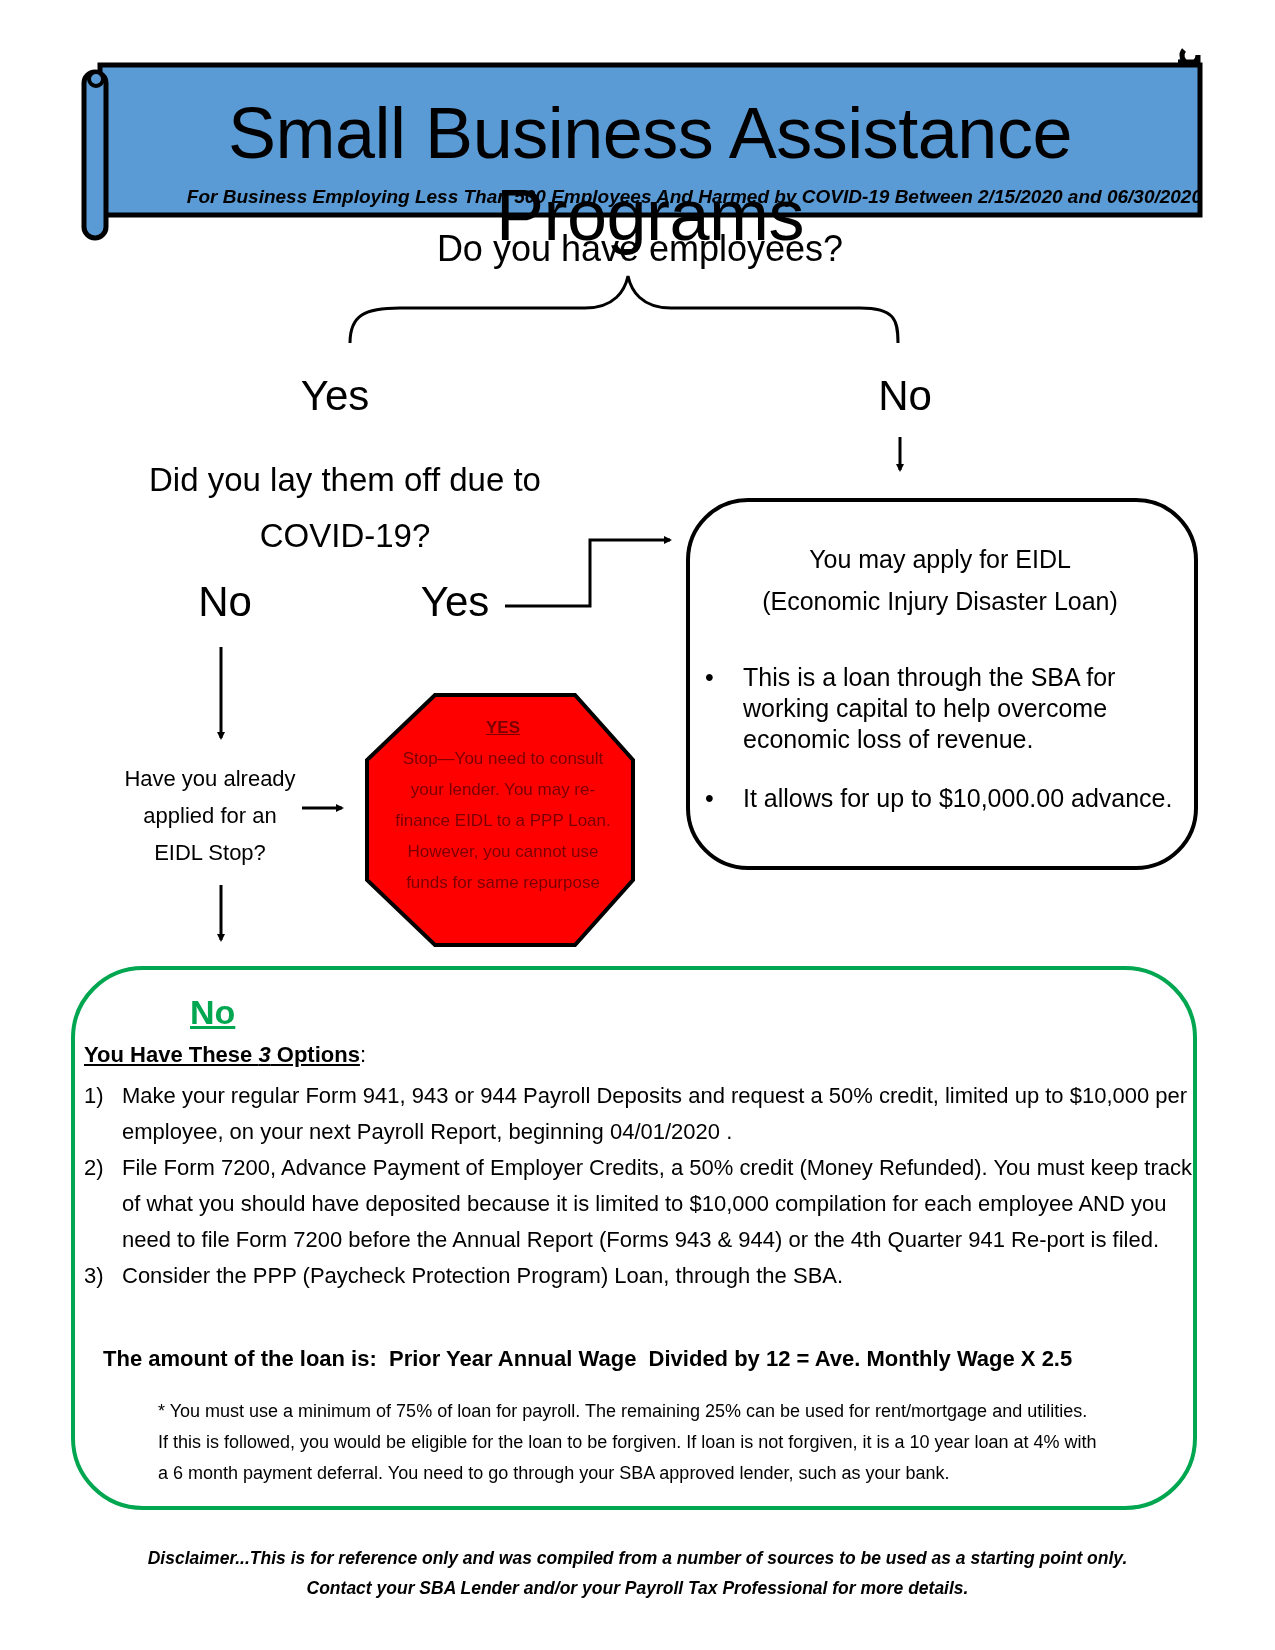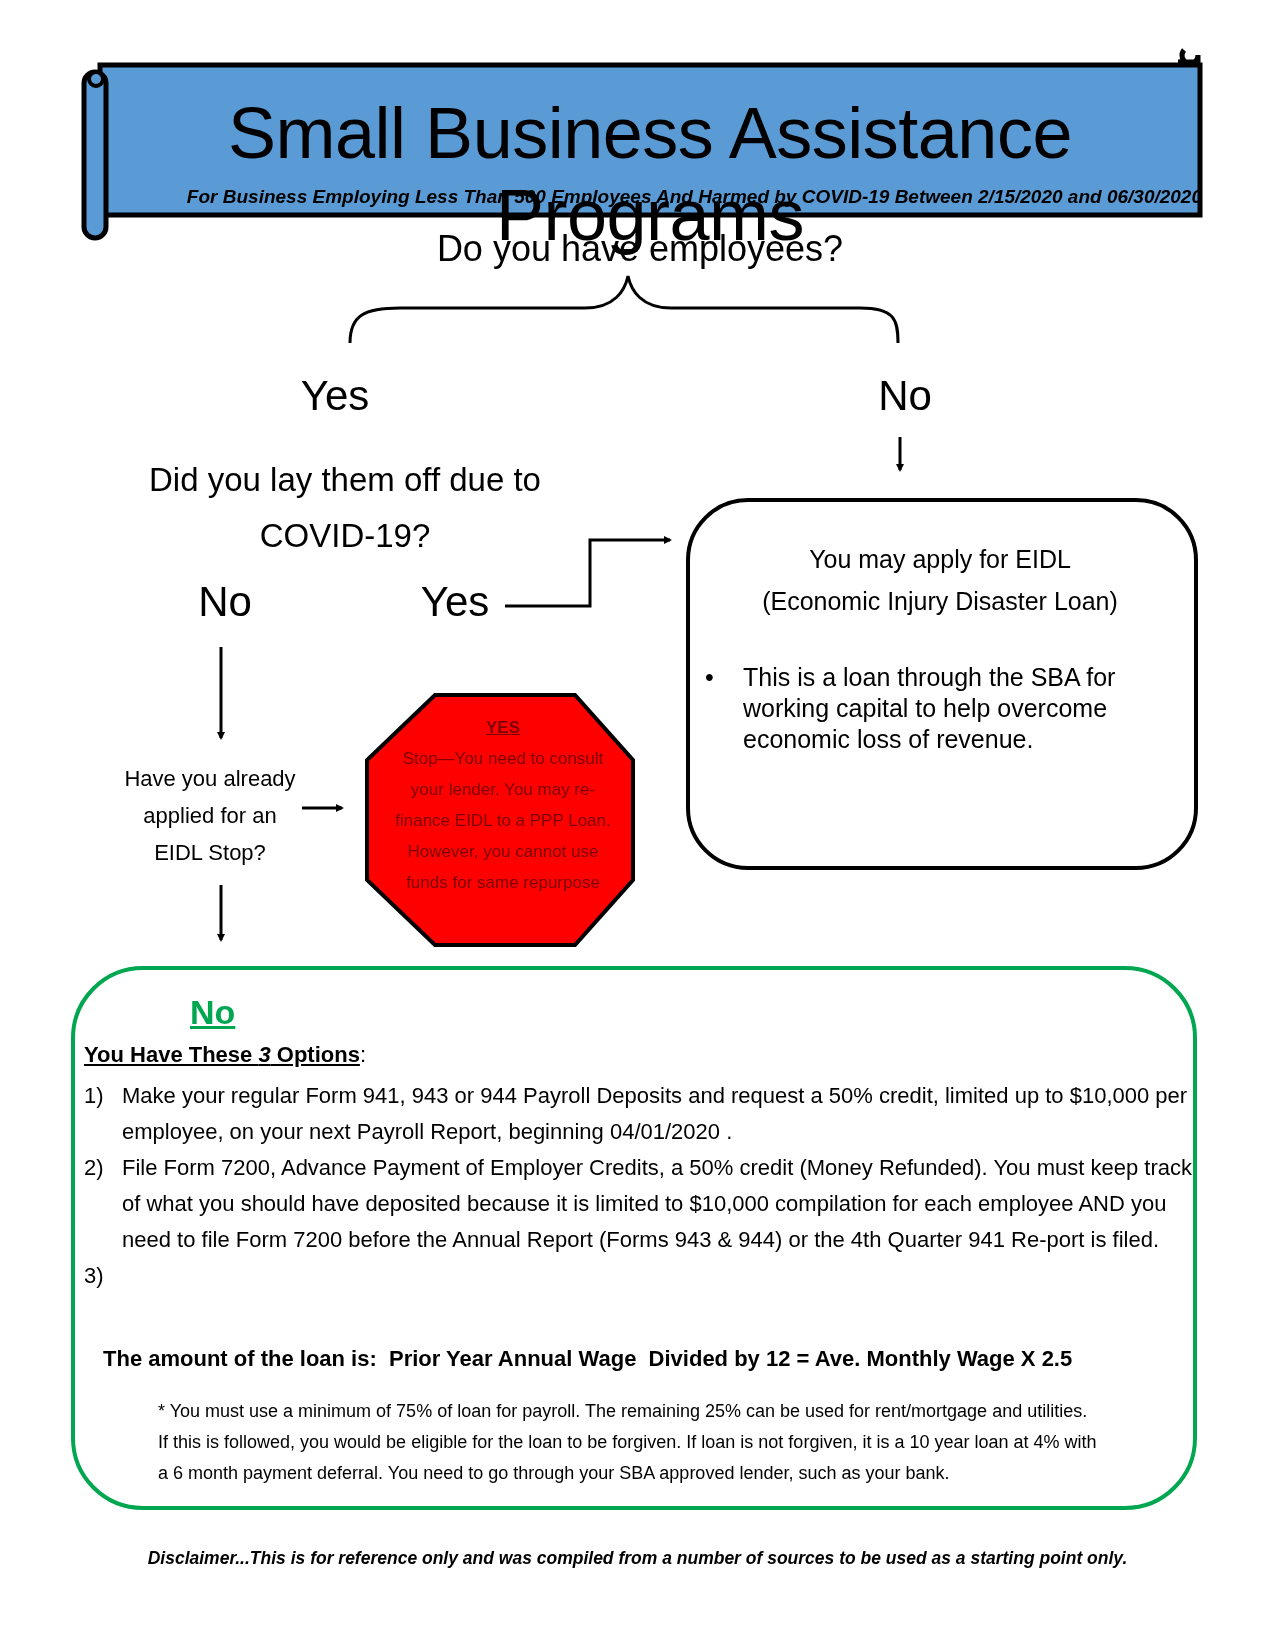--- a/index.html
+++ b/index.html
@@ -107,31 +107,33 @@
   <div>However, you cannot use</div>
   <div>funds for same repurpose</div>
 </div>
 
 <div class="abs eidl-title">
   <div>You may apply for EIDL</div>
   <div>(Economic Injury Disaster Loan)</div>
 </div>
 <ul class="abs eidl-list">
   <li>This is a loan through the SBA for working capital to help overcome economic loss of revenue.</li>
+  <li>It allows for up to $10,000.00 advance.</li>
 </ul>
 
 <div class="abs green-no">No</div>
 <div class="abs options-head"><span class="u"><span>You Have These </span><i>3</i><span> Options</span></span><span style="font-weight:normal">:</span></div>
 <ol class="abs opt-list">
   <li><span class="num">1)</span><span>Make your regular Form 941, 943 or 944 Payroll Deposits and request a 50% credit, limited up to $10,000 per employee, on your next Payroll Report, beginning 04/01/2020 .</span></li>
   <li><span class="num">2)</span><span>File Form 7200, Advance Payment of Employer Credits, a 50% credit (Money Refunded). You must keep track of what you should have deposited because it is limited to $10,000 compilation for each employee AND you need to file Form 7200 before the Annual Report (Forms 943 &amp; 944) or the 4th Quarter 941 Re-port is filed.</span></li>
-  <li><span class="num">3)</span></li>
+  <li><span class="num">3)</span><span>Consider the PPP (Paycheck Protection Program) Loan, through the SBA.</span></li>
 </ol>
 <div class="abs formula">The amount of the loan is:  Prior Year Annual Wage  Divided by 12 = Ave. Monthly Wage X 2.5</div>
 <div class="abs note">
   <div>* You must use a minimum of 75% of loan for payroll.  The remaining 25% can be used for rent/mortgage and utilities.</div>
   <div>If this is followed, you would be eligible for the loan to be forgiven.   If loan is not forgiven, it is a 10 year loan at 4% with</div>
   <div>a 6 month payment deferral.  You need to go through your SBA approved lender,  such as your bank.</div>
 </div>
 
 <div class="abs disclaimer">
   <div>Disclaimer...This is for reference only and was compiled from a number of sources to be used as a starting point only.</div>
+  <div>Contact your SBA Lender and/or your Payroll Tax Professional for more details.</div>
 </div>
 
 </body></html>

